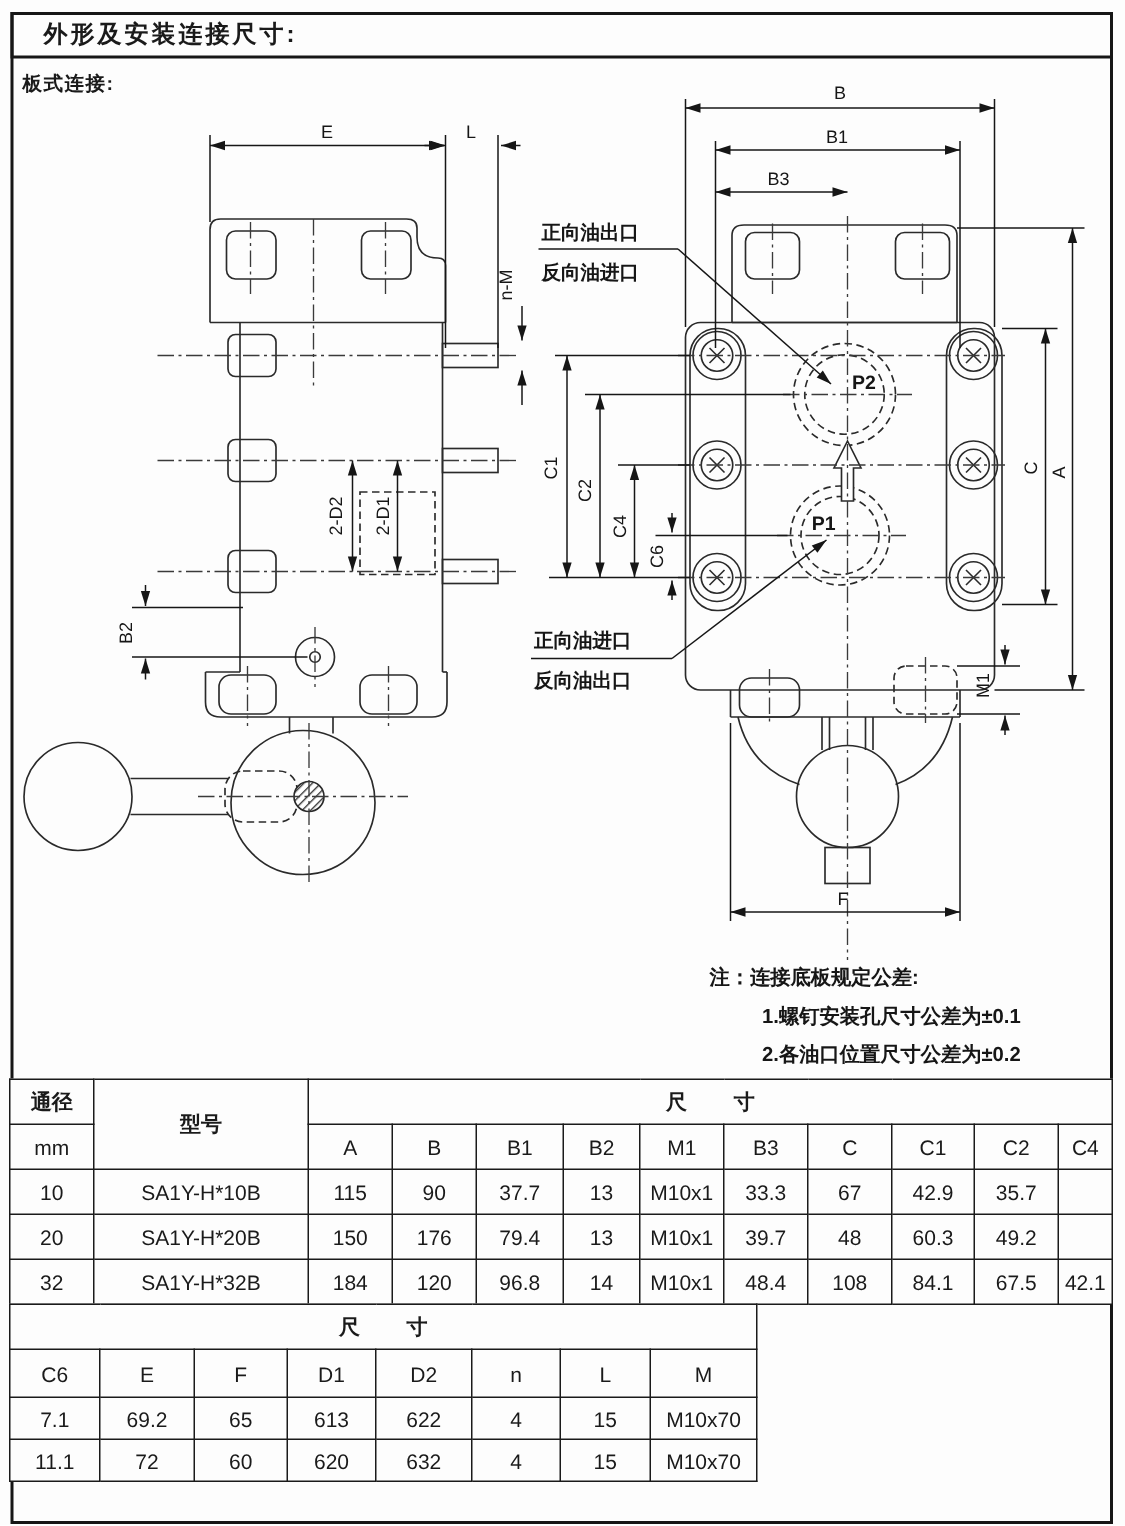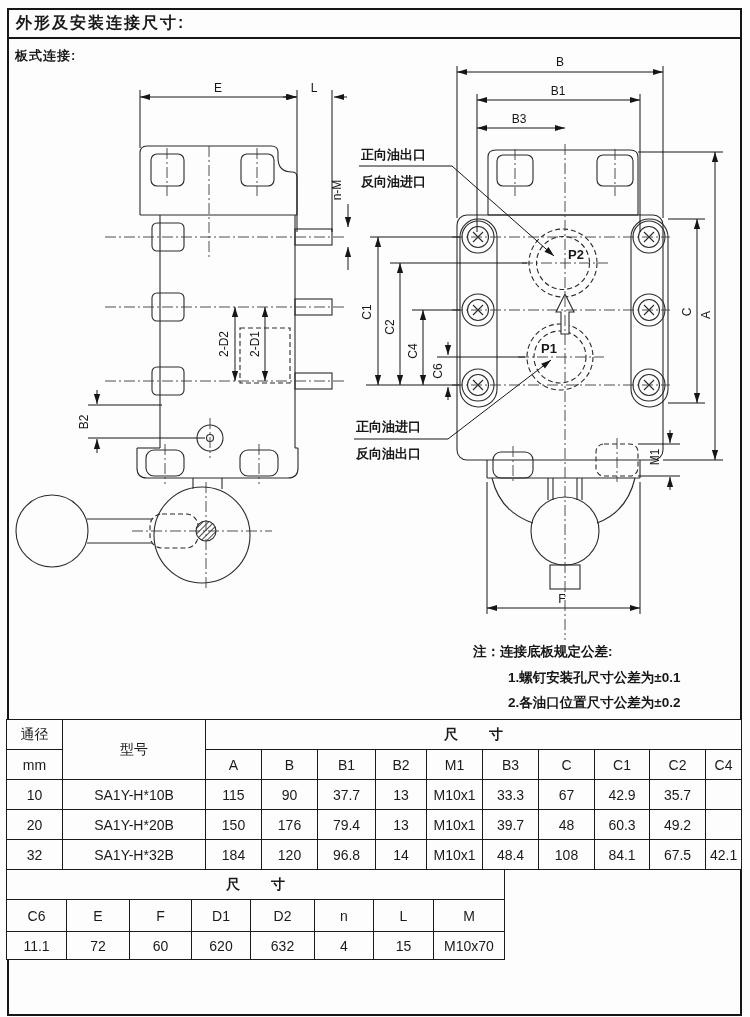--- a/index.html
+++ b/index.html
@@ -1,35 +1,35 @@
 <!DOCTYPE html>
 <html><head>
 <meta charset="utf-8">
 <style>
   html,body{margin:0;padding:0;background:#fff;}
   #page{position:relative;width:750px;height:1017px;background:#fdfdfd;
         font-family:"Liberation Sans",sans-serif;color:#1a1a1a;overflow:hidden;}
   .outer{position:absolute;left:7px;top:8px;width:731px;height:1004px;border:2px solid #161616;}
   .titlebar{position:absolute;left:7px;top:8px;width:731px;height:27px;border:2px solid #161616;
             display:flex;align-items:center;}
-  .titlebar .t{font-size:16px;font-weight:bold;padding-left:7px;letter-spacing:2px;}
+  .titlebar .t{font-size:16px;font-weight:bold;padding-left:20px;letter-spacing:2px;}
   .subtitle{position:absolute;left:15px;top:47px;font-size:13px;font-weight:bold;letter-spacing:1px;}
   svg{position:absolute;left:0;top:40px;}
   svg text{font-family:"Liberation Sans",sans-serif;font-size:12px;fill:#161616;}
   .zh{font-size:13px;font-weight:bold;}
   .pt{font-size:13px;font-weight:bold;}
   .nt{font-size:13.5px;font-weight:bold;}
   table{border-collapse:collapse;table-layout:fixed;position:absolute;background:#fdfdfd;}
   td{border:1.5px solid #1a1a1a;text-align:center;vertical-align:middle;font-size:14px;padding:0;
      overflow:hidden;}
   .t1{left:6px;top:719px;width:735px;}
   .t2{left:6px;top:869px;width:498px;}
   .t1 tr{height:30px;} .t2 tr.hd1{height:30px;} .t2 tr.hd2{height:32px;} .t2 tr.dt{height:28px;}
   .pre{white-space:pre;font-weight:bold;}
-  .bold{font-weight:normal;}
+  .bold{font-weight:bold;}
 </style>
 </head>
 <body>
 
 <div id="page">
   <div class="outer"></div>
   <div class="titlebar">
     <span class="t">外形及安装连接尺寸:</span>
   </div>
   <div class="subtitle">板式连接:</div>
@@ -369,20 +369,30 @@
       <td>C6</td>
       <td>E</td>
       <td>F</td>
       <td>D1</td>
       <td>D2</td>
       <td>n</td>
       <td>L</td>
       <td>M</td>
     </tr>
     <tr class="dt">
+      <td>7.1</td>
+      <td>69.2</td>
+      <td>65</td>
+      <td>613</td>
+      <td>622</td>
+      <td>4</td>
+      <td>15</td>
+      <td>M10x70</td>
+    </tr>
+    <tr class="dt">
       <td>11.1</td>
       <td>72</td>
       <td>60</td>
       <td>620</td>
       <td>632</td>
       <td>4</td>
       <td>15</td>
       <td>M10x70</td>
     </tr>
   </tbody>

